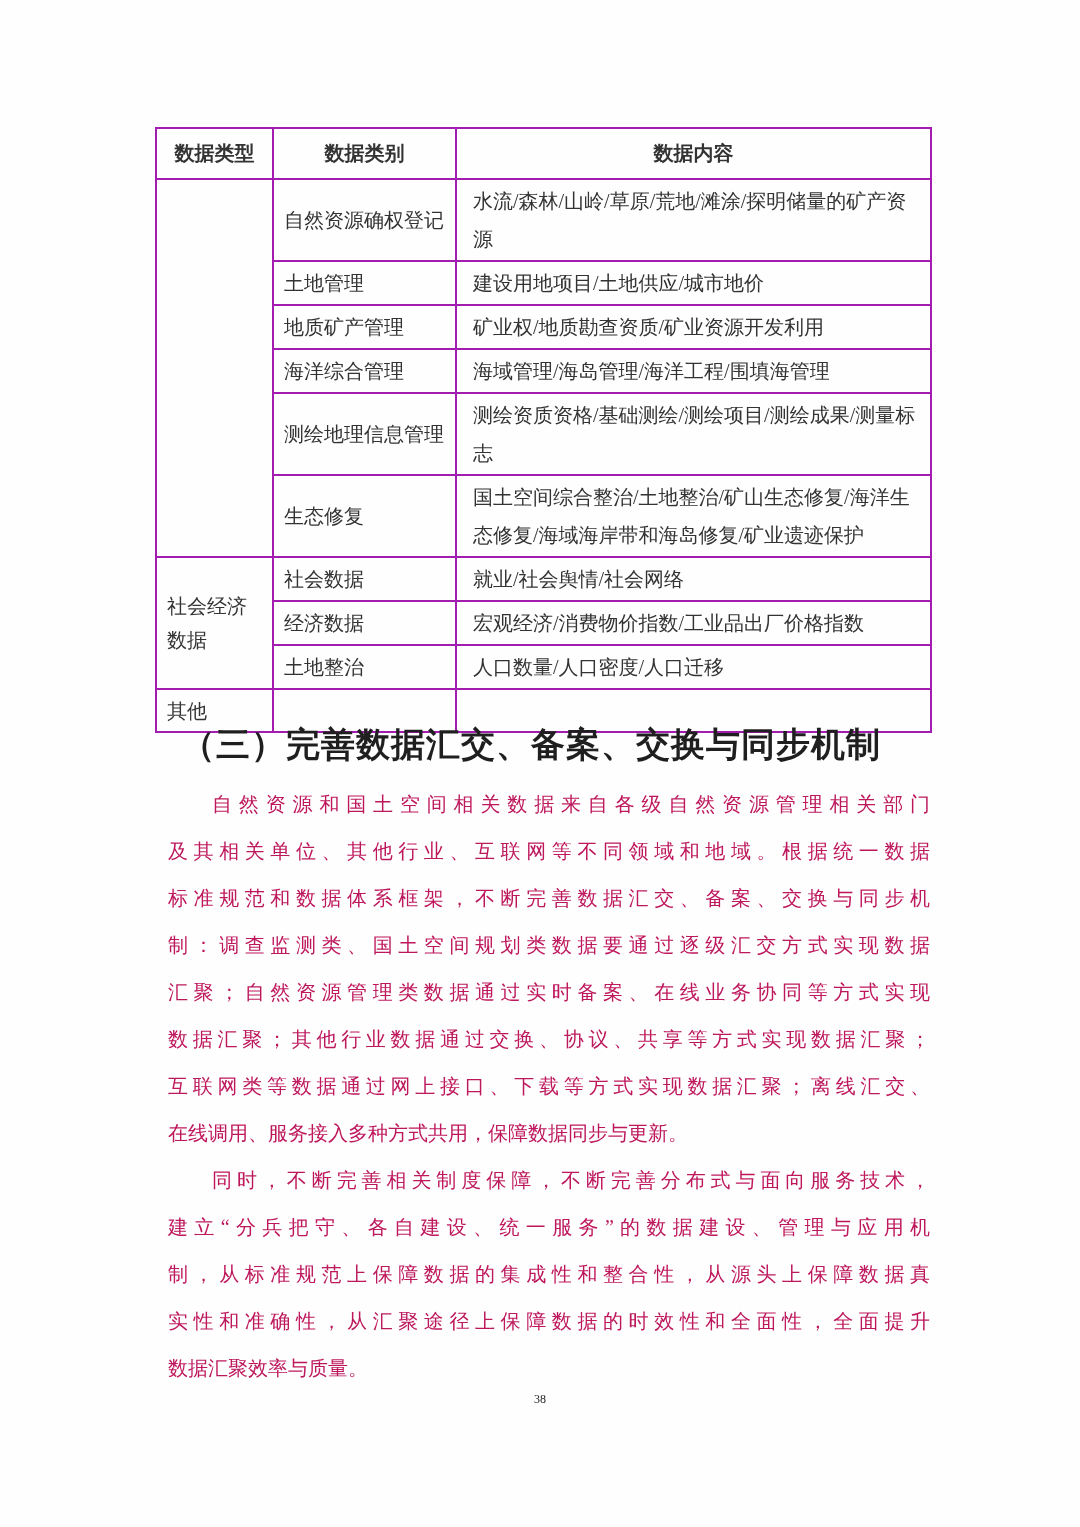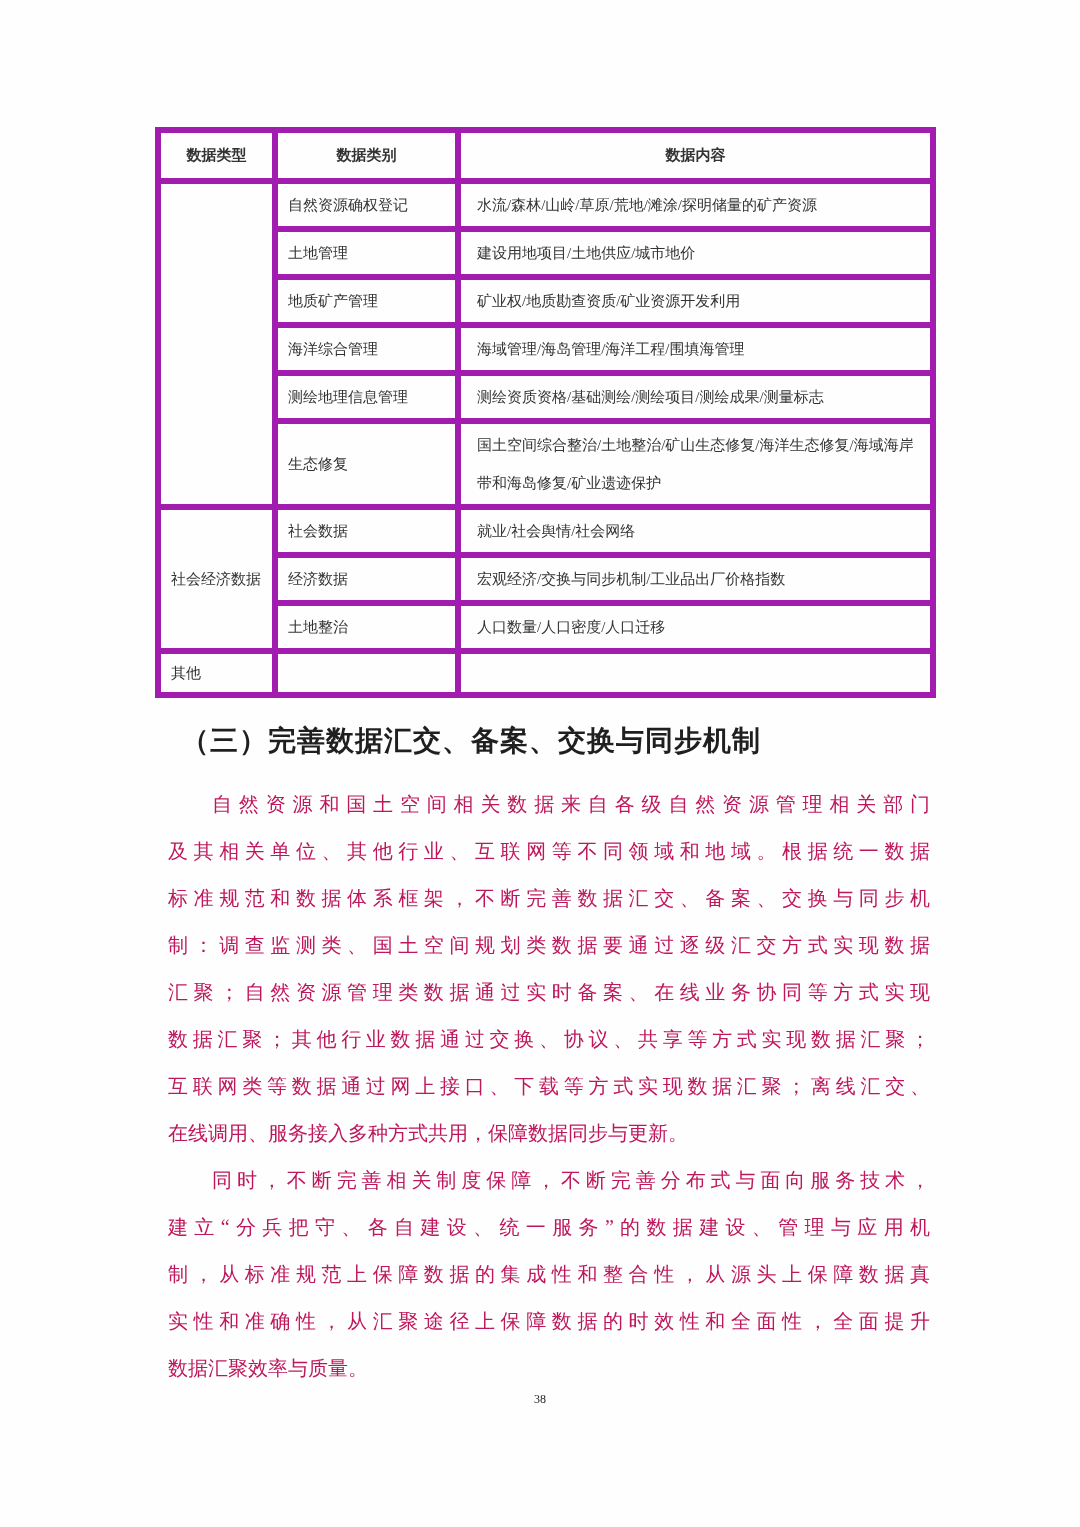--- a/index.html
+++ b/index.html
@@ -19,22 +19,22 @@
   .doc-table {
     position: absolute;
     left: 155px;
     top: 127px;
     width: 775px;
     border-collapse: collapse;
     table-layout: fixed;
     color: #333333;
   }
   .doc-table th, .doc-table td {
-    border: 6px solid #a21caf;
-    font-size: 15px;
+    border: 2px solid #a21caf;
+    font-size: 20px;
     vertical-align: middle;
   }
   .doc-table { border: 2px solid #5f5f5f; }
   .doc-table thead th {
     height: 51px;
     font-family: "Liberation Sans", "DejaVu Sans", sans-serif;
     font-weight: bold;
     text-align: center;
     border-bottom-width: 2px;
   }
@@ -47,21 +47,21 @@
   .doc-table td.type-cell { padding-left: 10px; line-height: 34px; }
   .doc-table td.content-cell { padding-left: 16px; padding-right: 8px; }
 
   
   .section-heading {
     position: absolute;
     left: 181px;
     top: 722px;
     font-family: "Liberation Sans", "DejaVu Sans", sans-serif;
     font-weight: bold;
-    font-size: 28px;
+    font-size: 34px;
     color: #1f1f1f;
     letter-spacing: 1px;
     white-space: nowrap;
     text-align: right;
   }
 
   
   .body-text {
     position: absolute;
     left: 168px;
@@ -137,21 +137,21 @@
         <td>生态修复</td>
         <td class="content-cell">国土空间综合整治/土地整治/矿山生态修复/海洋生态修复/海域海岸带和海岛修复/矿业遗迹保护</td>
       </tr>
       <tr class="single">
         <td class="type-cell" rowspan="3">社会经济数据</td>
         <td>社会数据</td>
         <td class="content-cell">就业/社会舆情/社会网络</td>
       </tr>
       <tr class="single">
         <td>经济数据</td>
-        <td class="content-cell">宏观经济/交换与同步机制/工业品出厂价格指数</td>
+        <td class="content-cell">宏观经济/消费物价指数/工业品出厂价格指数</td>
       </tr>
       <tr class="single">
         <td>土地整治</td>
         <td class="content-cell">人口数量/人口密度/人口迁移</td>
       </tr>
       <tr class="single">
         <td class="type-cell">其他</td>
         <td></td>
         <td class="content-cell"></td>
       </tr>

